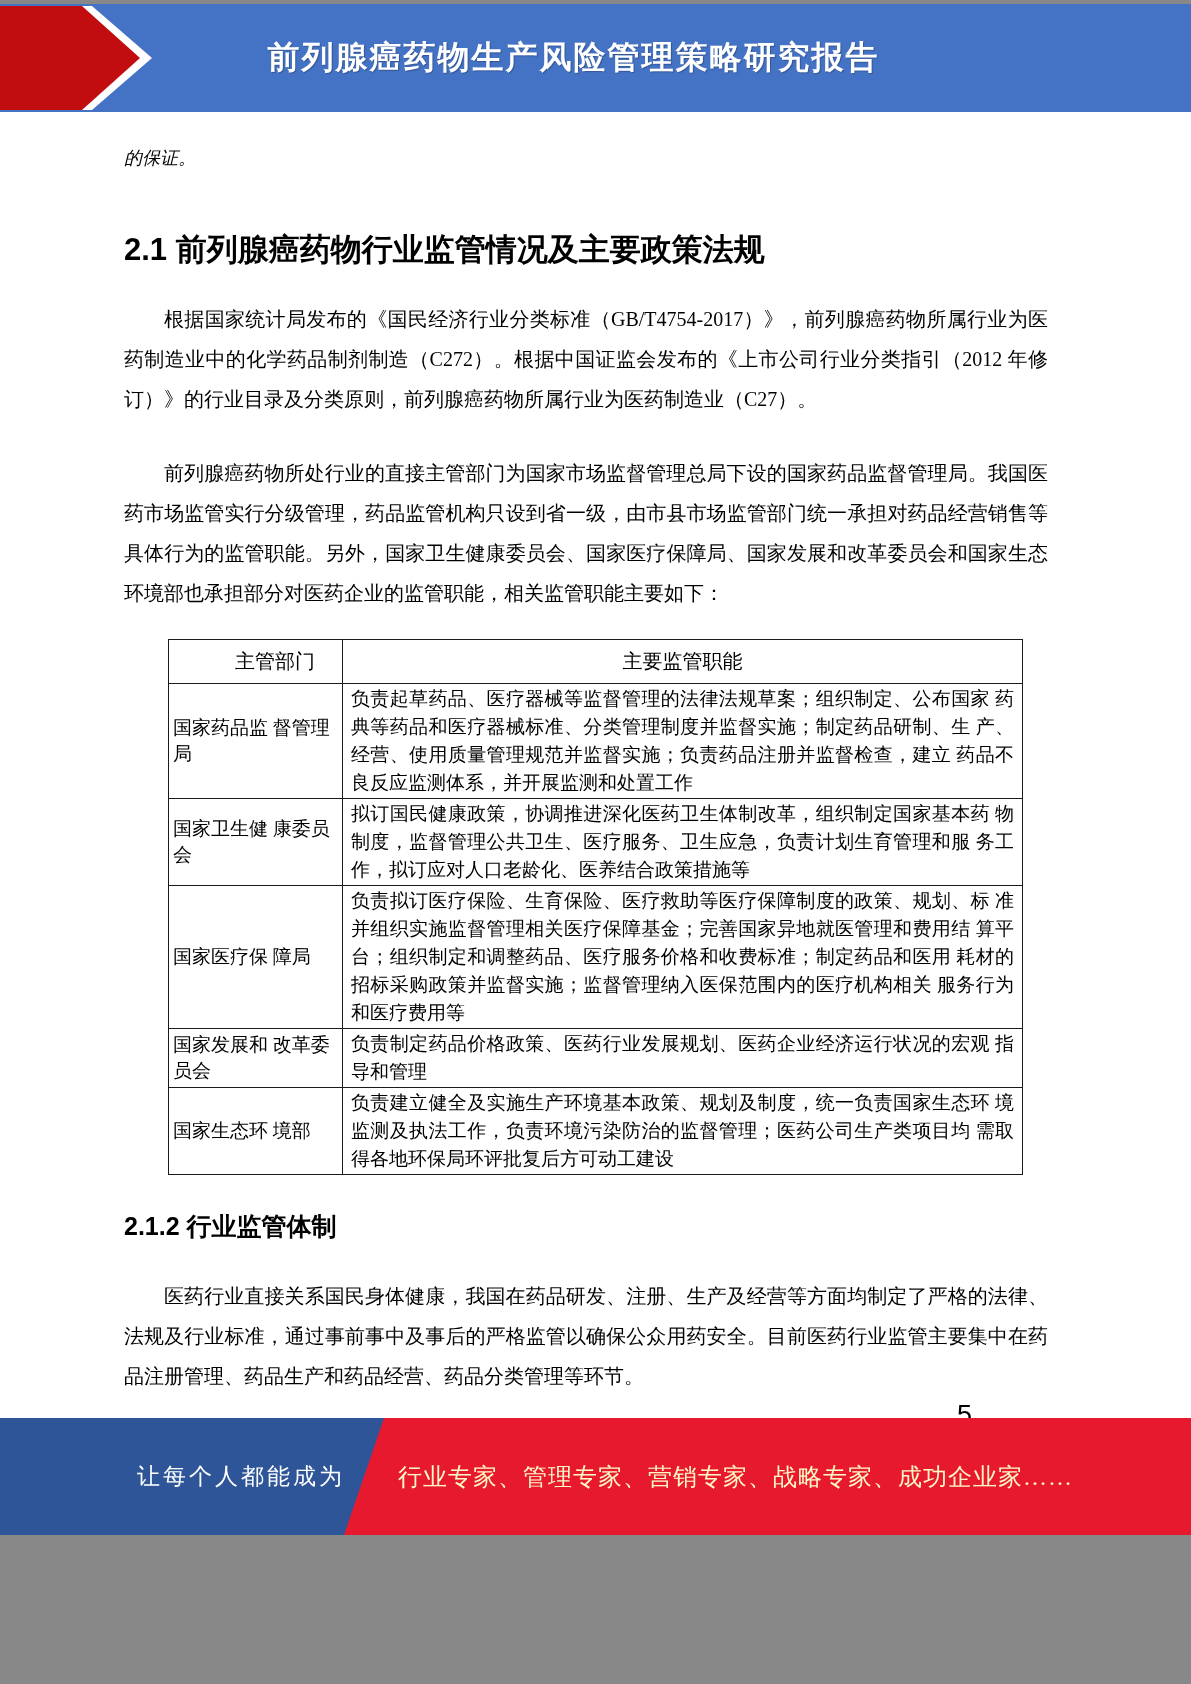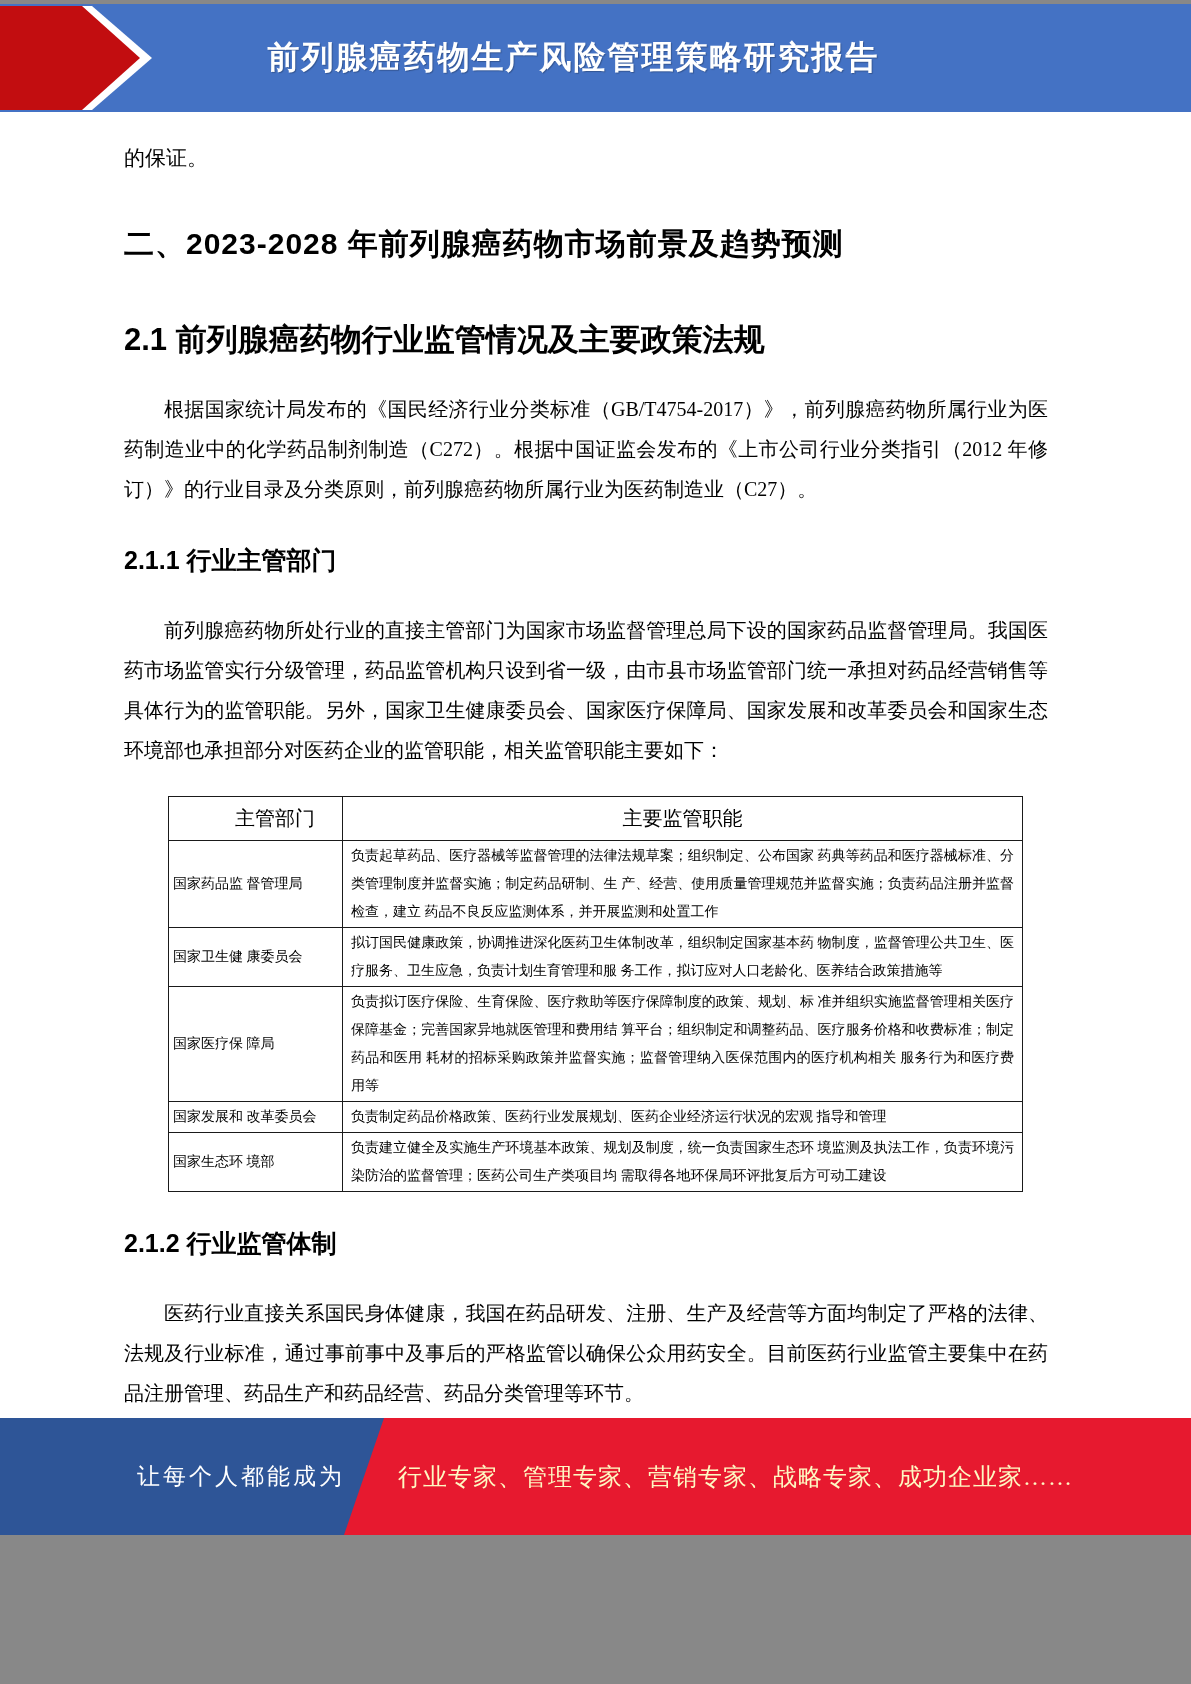--- a/index.html
+++ b/index.html
@@ -35,21 +35,21 @@
   }
   .arrow-wrap { position:absolute; left:0; top:0; width:160px; height:108px; }
 
   
   .content {
     position:absolute; top:108px; left:0; right:0;
     padding:0 143px 0 124px;
   }
   .intro-par {
     margin:32px 0 0 0;
-    font-size:21px; line-height:28px;
+    font-size:18px; line-height:28px;font-style:italic;
   }
   .h1 {
     margin:54px 0 0 0;
     font-family:"Liberation Sans","DejaVu Sans",sans-serif;
     font-weight:700; font-size:30px; line-height:36px;
     letter-spacing:1px;
   }
   .h2 {
     margin:62px 0 0 0;
     font-family:"Liberation Sans","DejaVu Sans",sans-serif;
@@ -68,21 +68,21 @@
   }
   
   .reg-table {
     margin:26px 0 0 44px;
     width:855px;
     border-collapse:collapse;
     table-layout:fixed;
   }
   .reg-table th, .reg-table td {
     border:1px solid #1a1a1a;
-    font-size:14px;
+    font-size:19px;
   }
   .reg-table th {
     font-weight:normal;
     text-align:center;
     height:41px;
     font-size:20px;
   }
   .reg-table th.col-dept { width:132px;padding-left:40px; }
   .reg-table td.dept {
     padding:2px 3px 2px 4px;
@@ -140,27 +140,25 @@
         <polygon points="0,2 82,2 140,54 82,106 0,106" fill="#C20D10" class="arrow-red-fill"></polygon>
       </svg>
     </div>
     <div class="header-title">前列腺癌药物生产风险管理策略研究报告</div>
   </div>
 
   <div class="content">
 
     <p class="intro-par">的保证。</p>
 
-    <div class="h1">二、2023-2028 年前列腺癌药物市场前景及趋势预测</div>
 
     <div class="h2">2.1 前列腺癌药物行业监管情况及主要政策法规</div>
 
     <p class="body-par">根据国家统计局发布的《国民经济行业分类标准（GB/T4754-2017）》，前列腺癌药物所属行业为医药制造业中的化学药品制剂制造（C272）。根据中国证监会发布的《上市公司行业分类指引（2012 年修订）》的行业目录及分类原则，前列腺癌药物所属行业为医药制造业（C27）。</p>
 
-    <div class="h3">2.1.1 行业主管部门</div>
 
     <p class="body-par">前列腺癌药物所处行业的直接主管部门为国家市场监督管理总局下设的国家药品监督管理局。我国医药市场监管实行分级管理，药品监管机构只设到省一级，由市县市场监管部门统一承担对药品经营销售等具体行为的监管职能。另外，国家卫生健康委员会、国家医疗保障局、国家发展和改革委员会和国家生态环境部也承担部分对医药企业的监管职能，相关监管职能主要如下：</p>
 
     <table class="reg-table">
       <thead>
         <tr>
           <th class="col-dept">主管部门</th>
           <th>主要监管职能</th>
         </tr>
       </thead>

